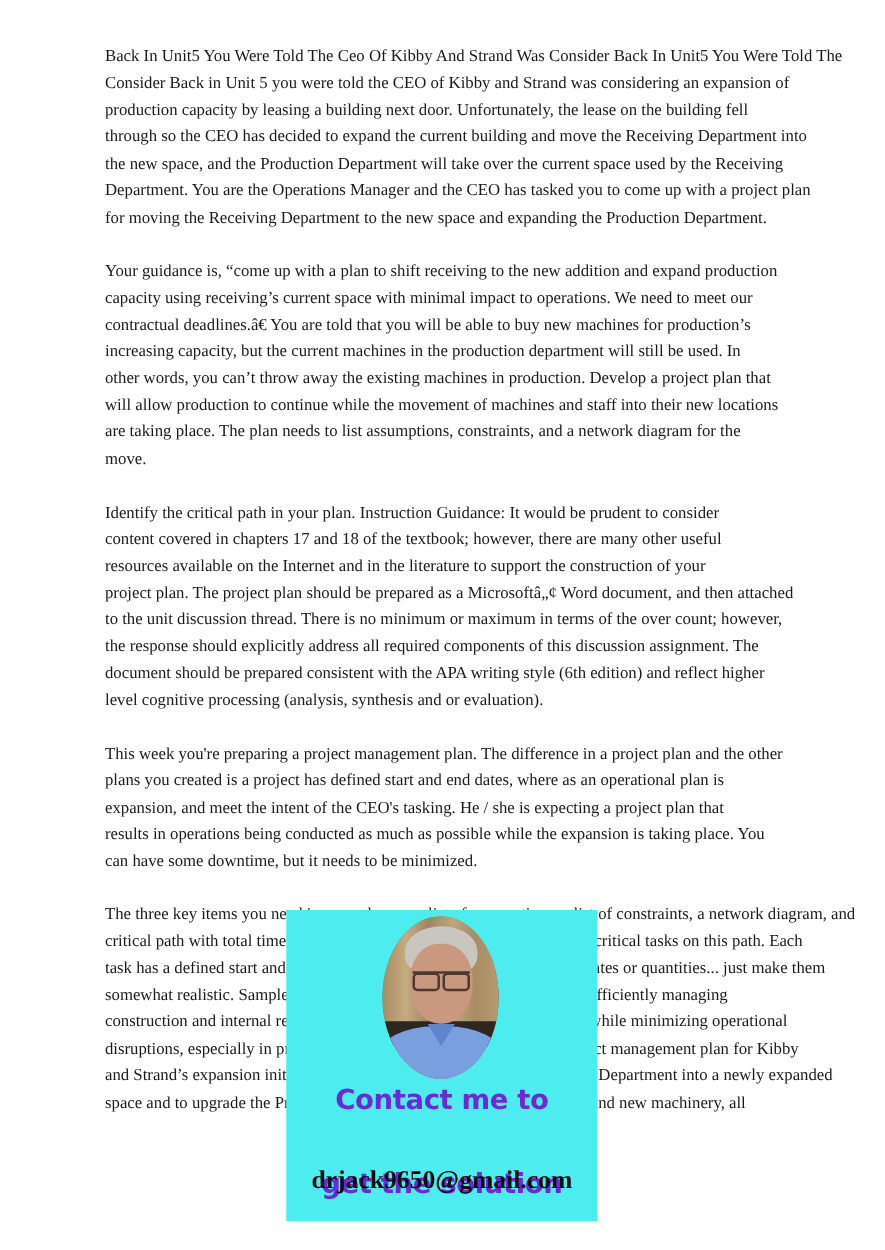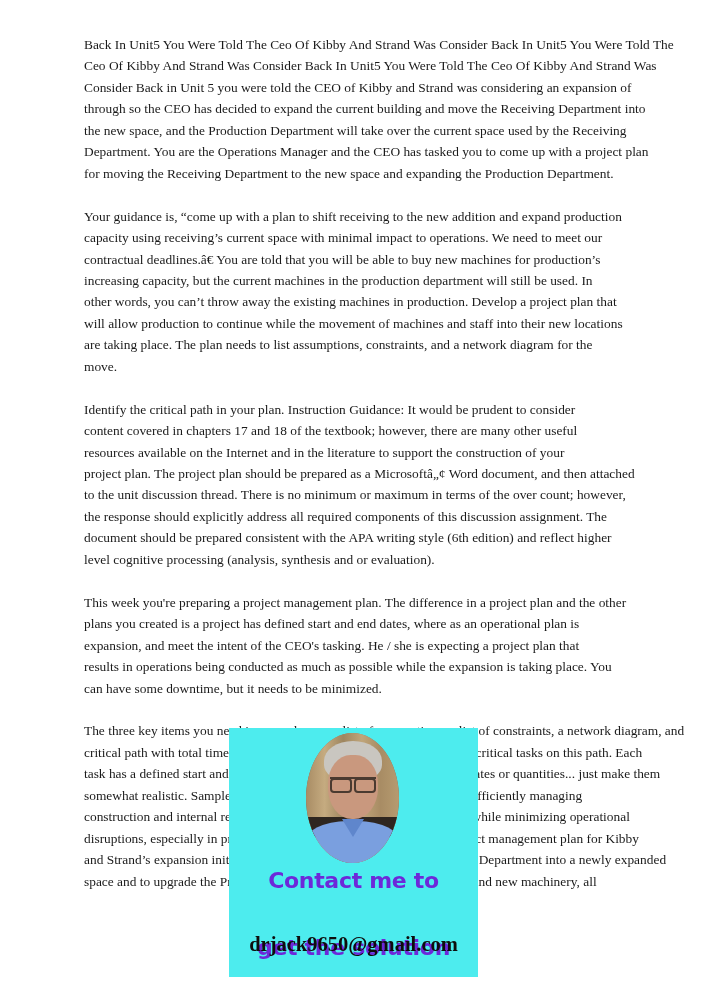--- a/index.html
+++ b/index.html
@@ -129,22 +129,22 @@
       line-height: 26px;
       color: #0d0d0d;
     }
   </style>
 </head>
 <body>
 
 <div class="doc">
   <div class="para">
     <span class="line">Back In Unit5 You Were Told The Ceo Of Kibby And Strand Was Consider Back In Unit5 You Were Told The</span>
-    <span class="line">Ceo Of Kibby And Strand Was Consider Back In Unit5 You Were Told The Ceo Of Kibby And Strand Was</span>
     <span class="line">Consider Back in Unit 5 you were told the CEO of Kibby and Strand was considering an expansion of</span>
+    <span class="line">production capacity by leasing a building next door. Unfortunately, the lease on the building fell</span>
     <span class="line">through so the CEO has decided to expand the current building and move the Receiving Department into</span>
     <span class="line">the new space, and the Production Department will take over the current space used by the Receiving</span>
     <span class="line">Department. You are the Operations Manager and the CEO has tasked you to come up with a project plan</span>
     <span class="line">for moving the Receiving Department to the new space and expanding the Production Department.</span>
   </div>
   <div class="para">
     <span class="line">Your guidance is, “come up with a plan to shift receiving to the new addition and expand production</span>
     <span class="line">capacity using receiving’s current space with minimal impact to operations. We need to meet our</span>
     <span class="line">contractual deadlines.â€ You are told that you will be able to buy new machines for production’s</span>
     <span class="line">increasing capacity, but the current machines in the production department will still be used. In</span>

